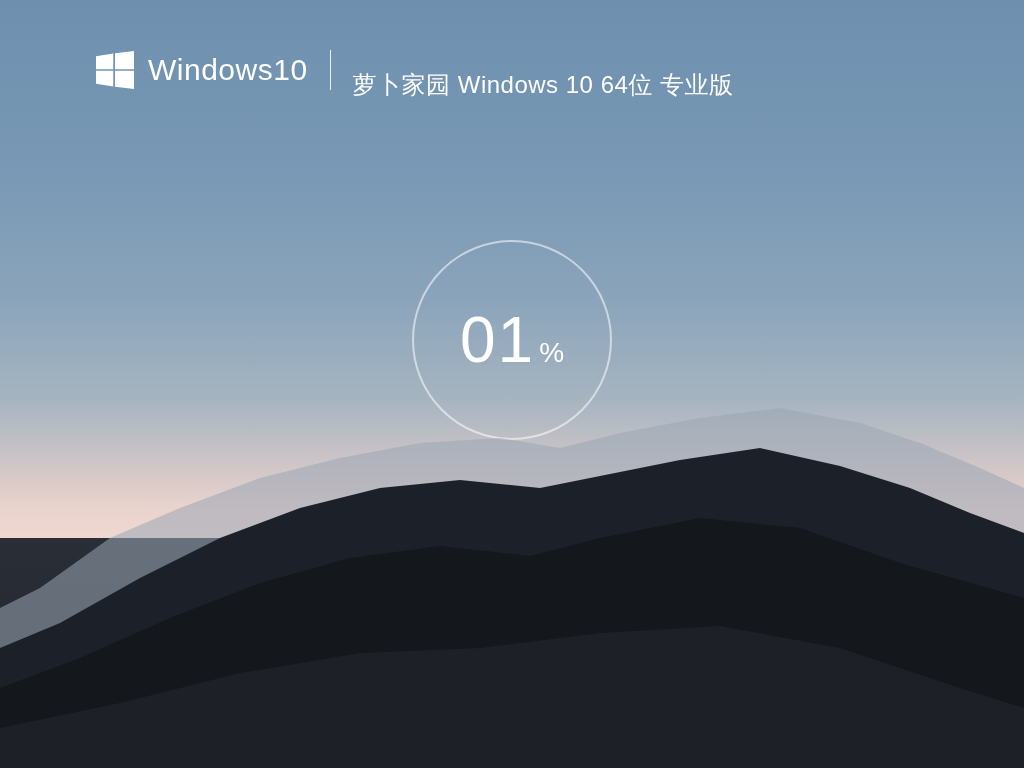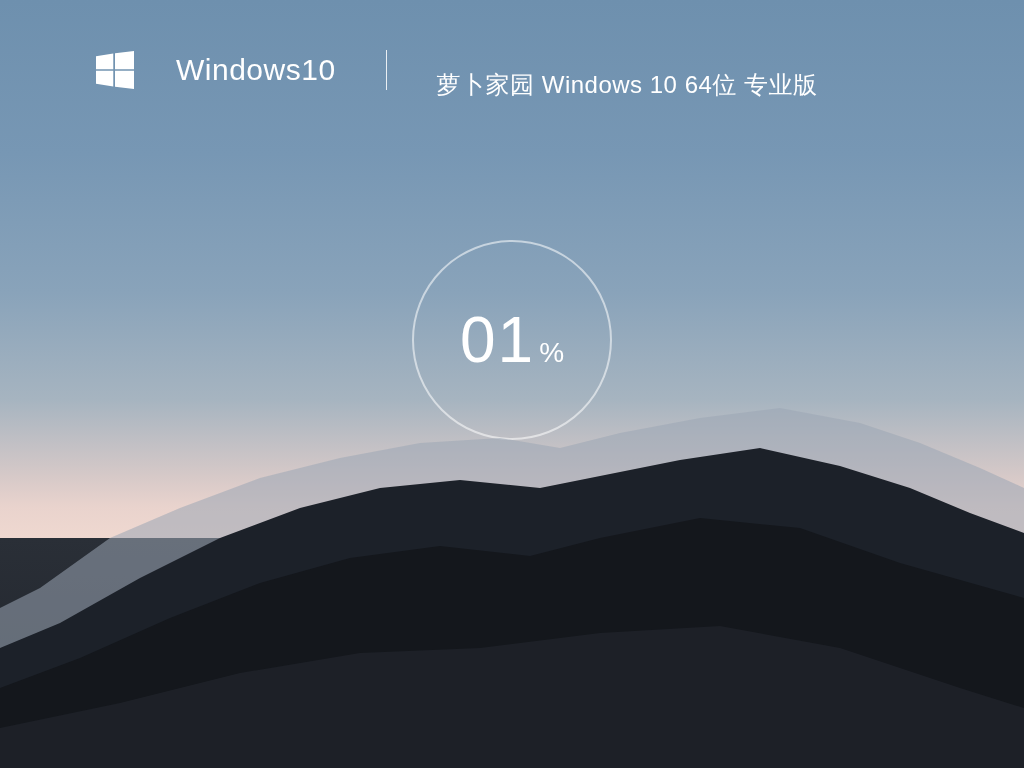--- a/index.html
+++ b/index.html
@@ -34,21 +34,20 @@
   .rock3 { fill: #23262e; }
 
   
   .header {
     position: absolute;
     top: 38px;
     left: 96px;
     display: flex;
     align-items: center;
     color: #fff;
-    gap: 28px;
   }
   .win-logo {
     width: 38px; height: 38px;
     margin-right: 14px;
     display: inline-block;
   }
   .win-logo svg { width: 100%; height: 100%; display: block; }
   .brand-text {
     font-size: 30px;
     font-weight: 400;

